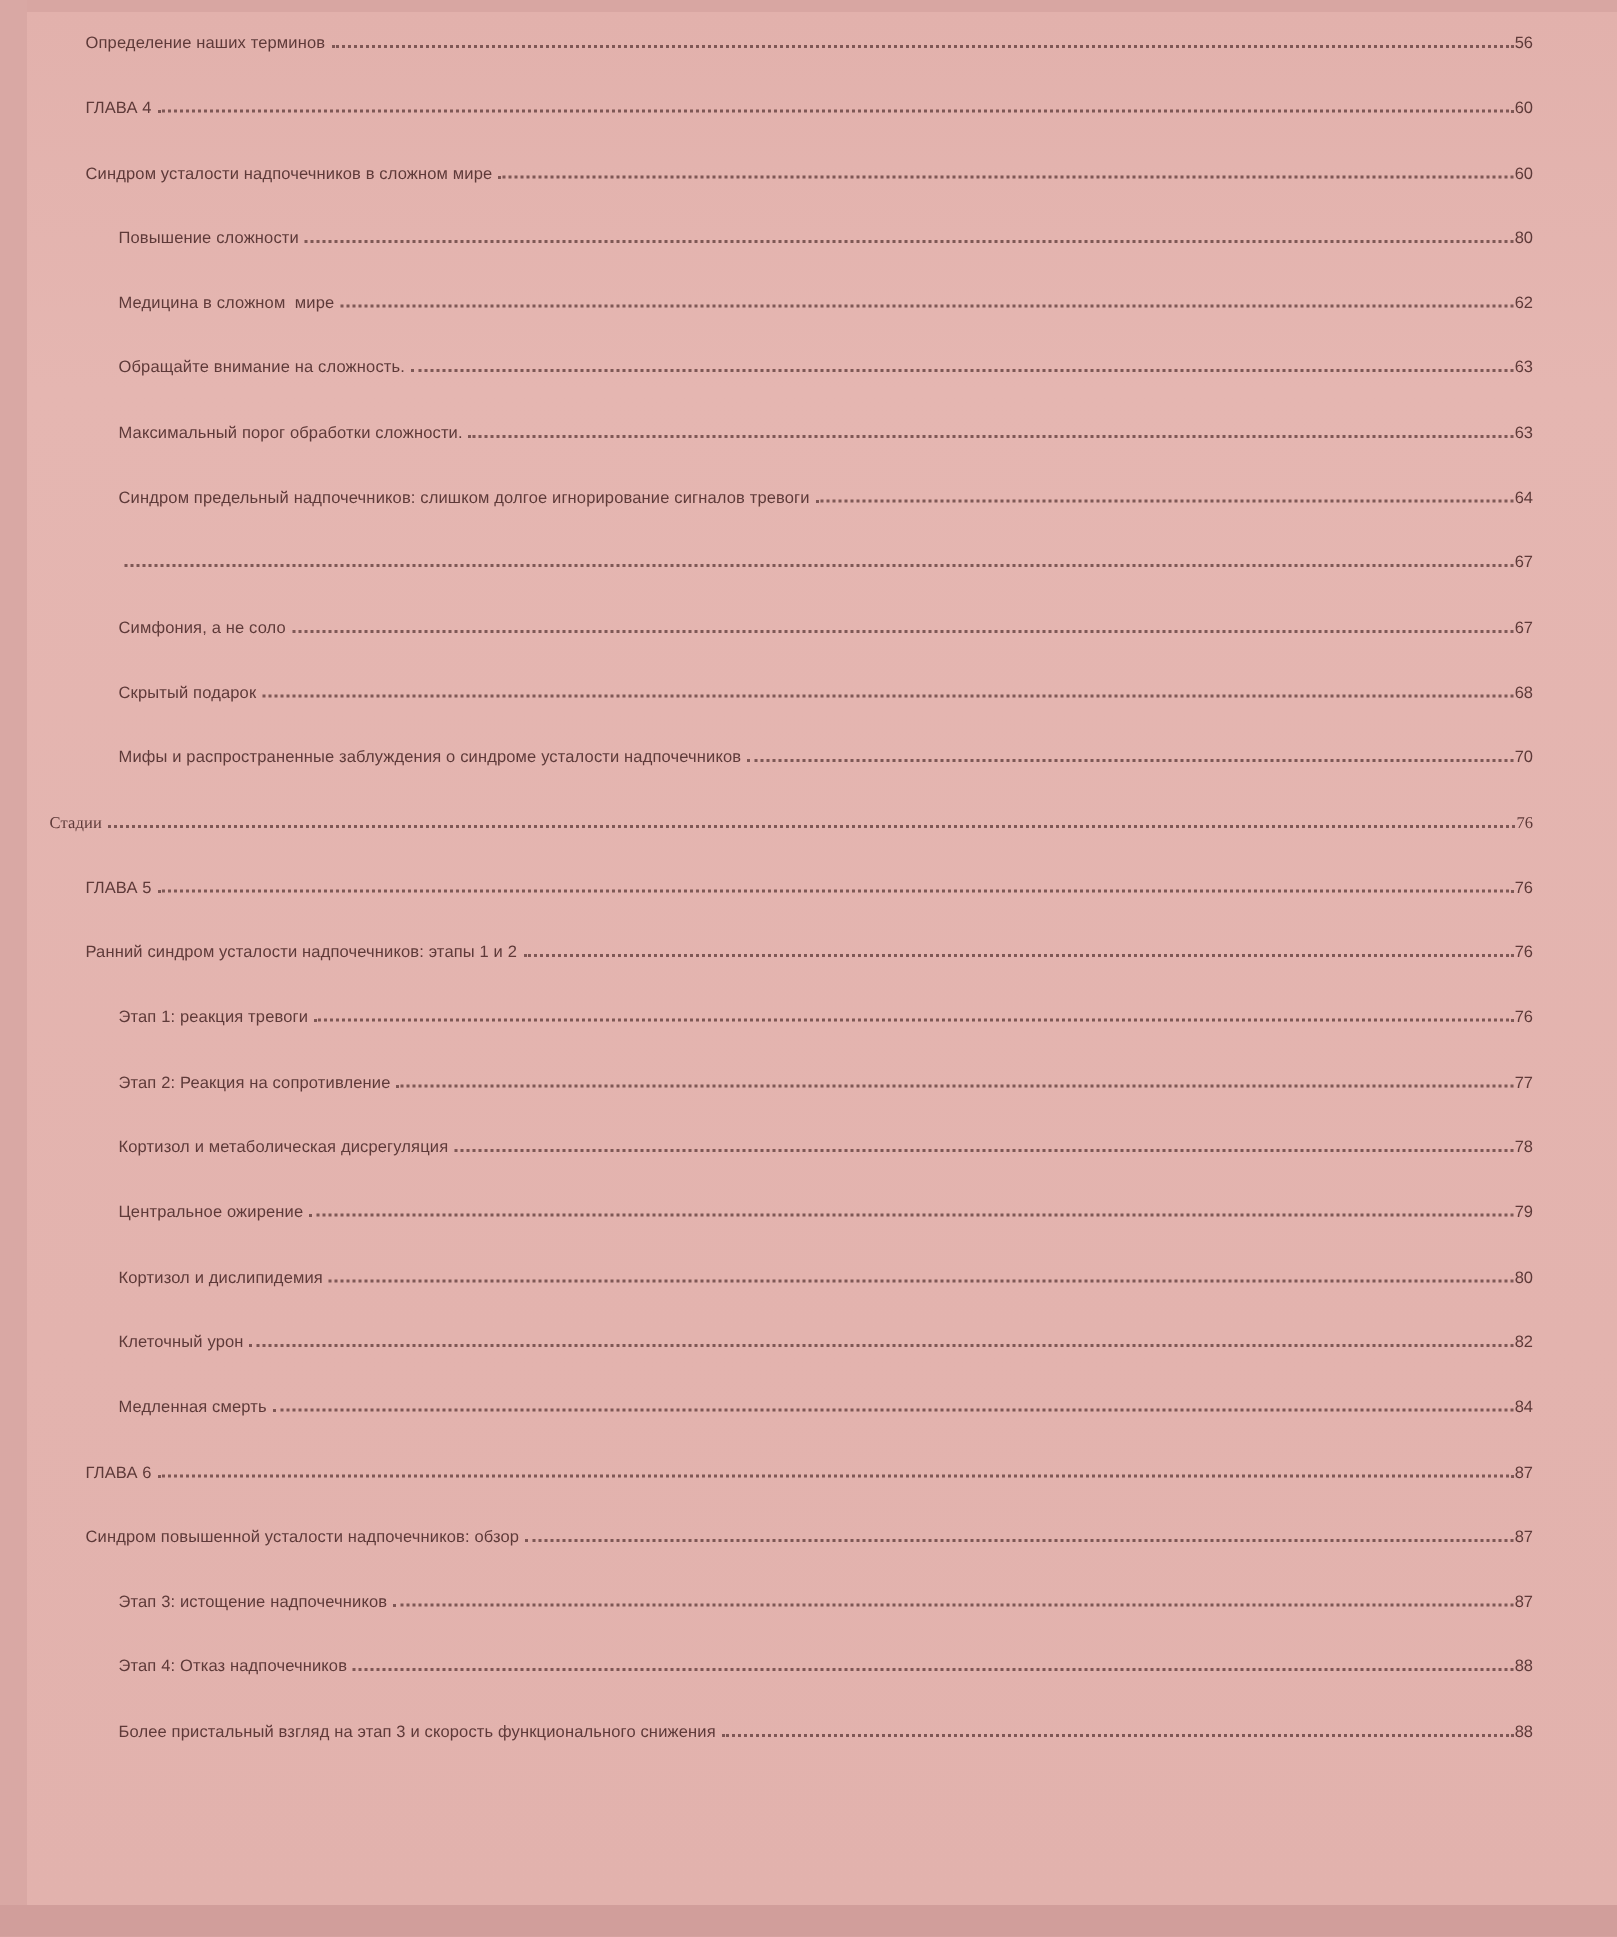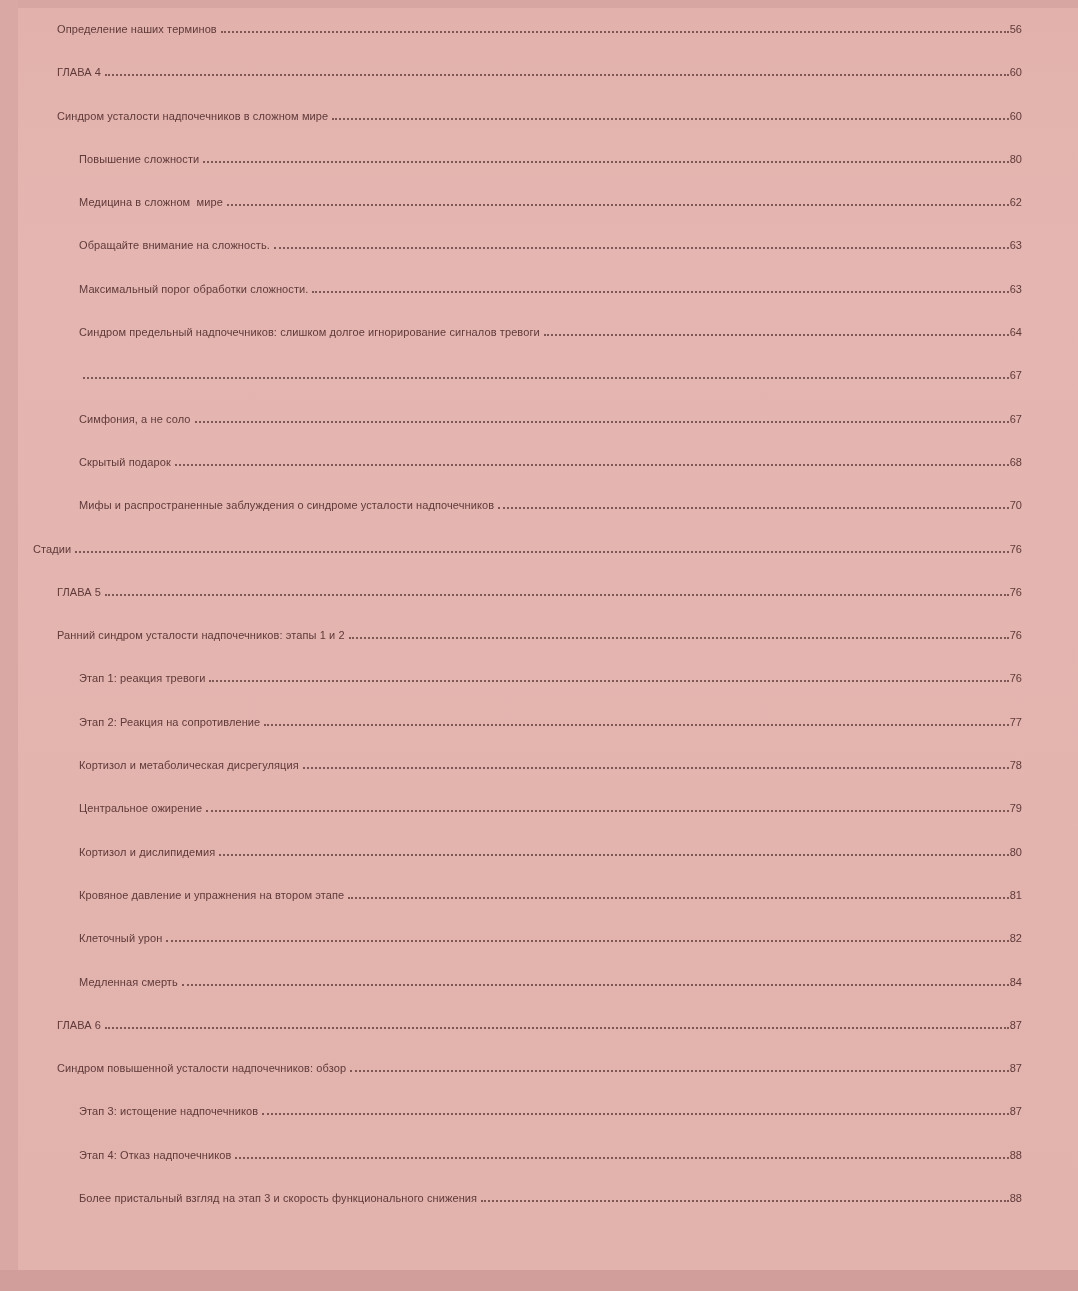--- a/index.html
+++ b/index.html
@@ -41,21 +41,21 @@
   .toc-row {
     display: flex;
     align-items: baseline;
     height: 43.3px;
     box-sizing: border-box;
     padding-top: 13px;
     font-size: 11px;
     line-height: 1.15;
     cursor: pointer;
   }
-  .lvl0 { padding-left: 15px; }
+  .lvl0 { padding-left: 15px; font-family: Liberation Serif, serif; }
   .lvl1 { padding-left: 39px; }
   .lvl2 { padding-left: 61px; }
   .label {
     white-space: pre;
     flex: 0 0 auto;
     letter-spacing: 0.1px;
   }
   .dots {
     flex: 1 1 auto;
     min-width: 12px;
@@ -166,25 +166,20 @@
     <span class="label">Центральное ожирение</span>
     <span class="dots"></span>
     <span class="pagenum">79</span>
   </div>
       <div class="toc-row lvl2">
     <span class="label">Кортизол и дислипидемия</span>
     <span class="dots"></span>
     <span class="pagenum">80</span>
   </div>
       <div class="toc-row lvl2">
-    <span class="label">Кровяное давление и упражнения на втором этапе</span>
-    <span class="dots"></span>
-    <span class="pagenum">81</span>
-  </div>
-      <div class="toc-row lvl2">
     <span class="label">Клеточный урон</span>
     <span class="dots"></span>
     <span class="pagenum">82</span>
   </div>
       <div class="toc-row lvl2">
     <span class="label">Медленная смерть</span>
     <span class="dots"></span>
     <span class="pagenum">84</span>
   </div>
       <div class="toc-row lvl1">

